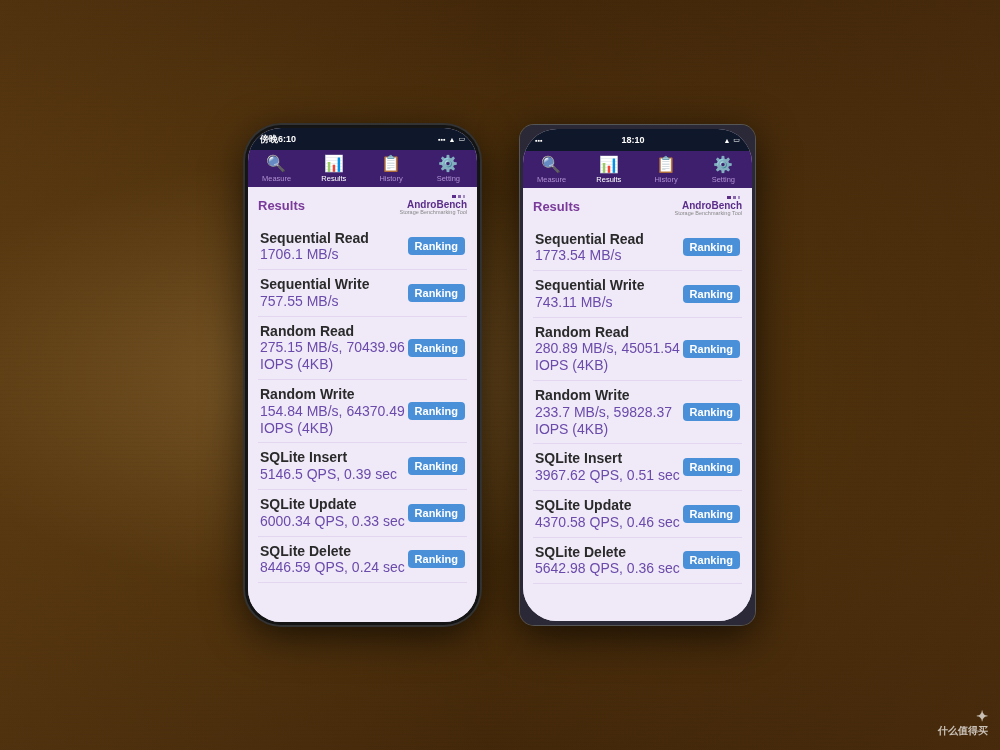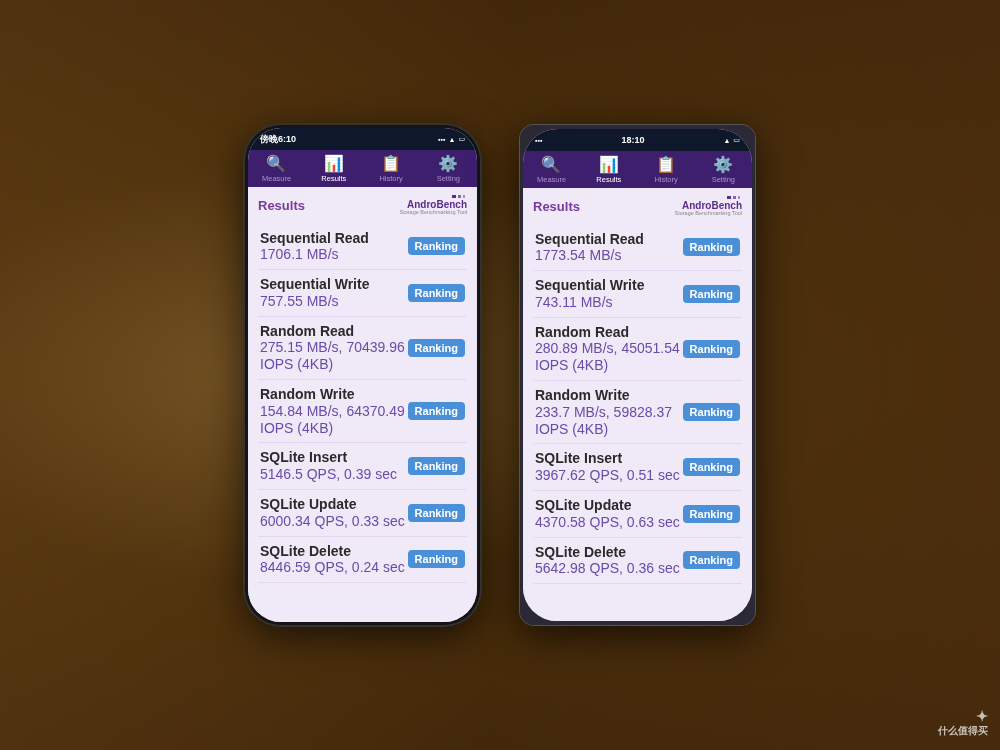--- a/index.html
+++ b/index.html
@@ -442,21 +442,21 @@
             <div class="bench-row">
       <div class="bench-info">
         <div class="bench-name">SQLite Insert</div>
         <div class="bench-value">3967.62 QPS, 0.51 sec</div>
       </div>
       <button class="ranking-btn">Ranking</button>
     </div>
             <div class="bench-row">
       <div class="bench-info">
         <div class="bench-name">SQLite Update</div>
-        <div class="bench-value">4370.58 QPS, 0.63 sec</div>
+        <div class="bench-value">4370.58 QPS, 0.46 sec</div>
       </div>
       <button class="ranking-btn">Ranking</button>
     </div>
             <div class="bench-row">
       <div class="bench-info">
         <div class="bench-name">SQLite Delete</div>
         <div class="bench-value">5642.98 QPS, 0.36 sec</div>
       </div>
       <button class="ranking-btn">Ranking</button>
     </div>

